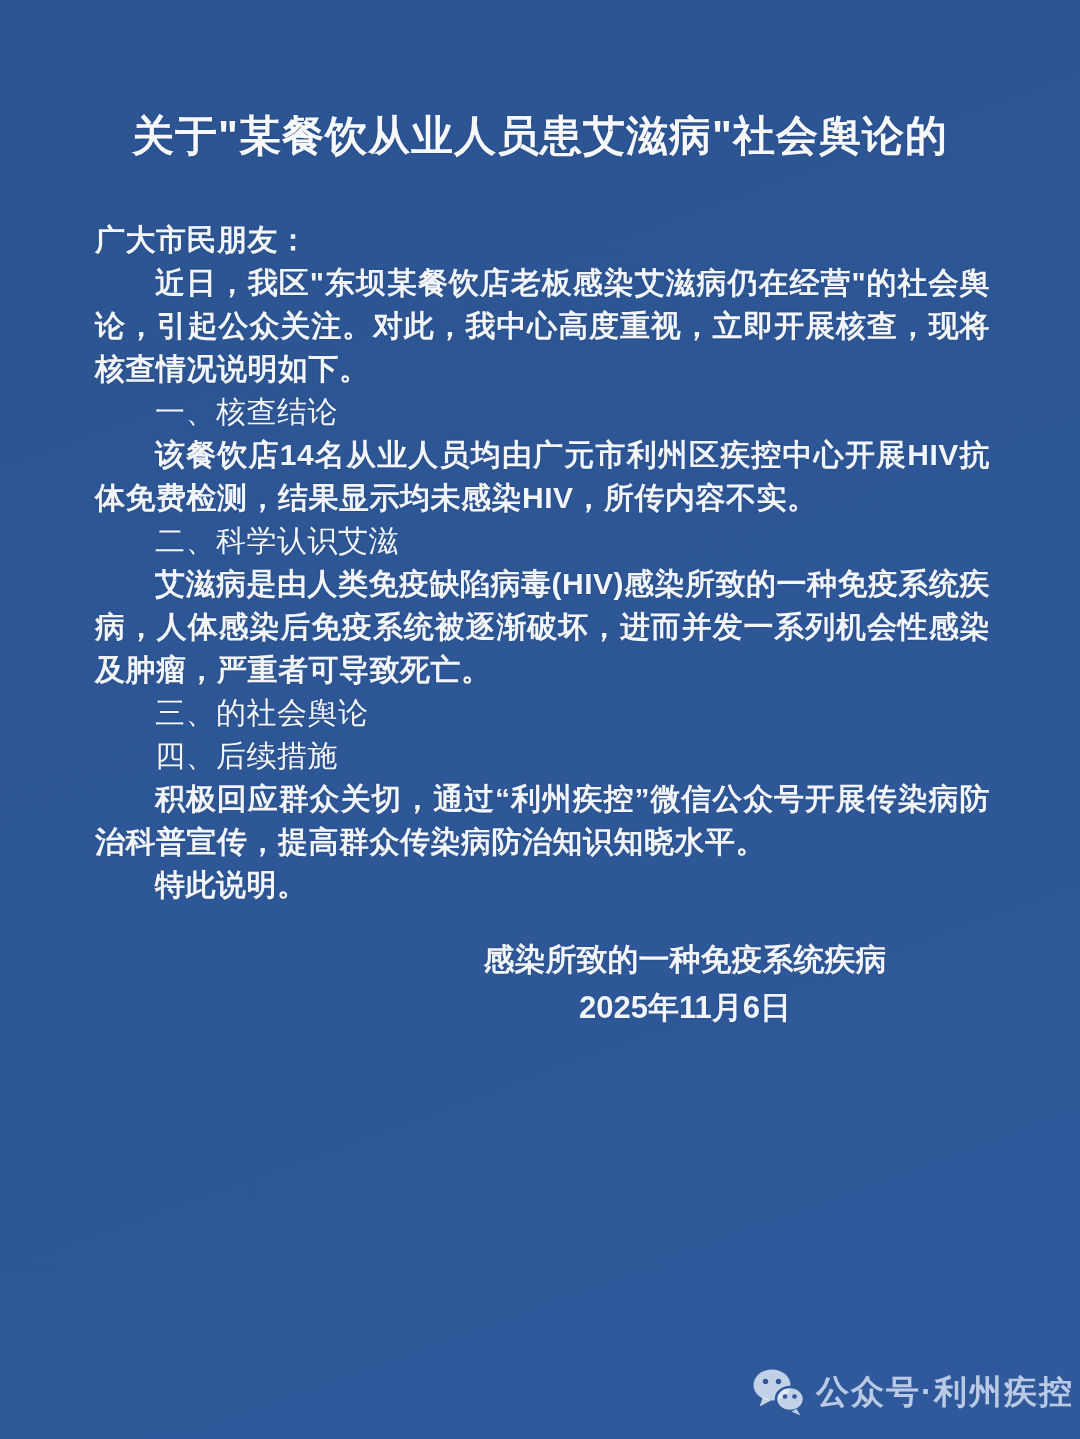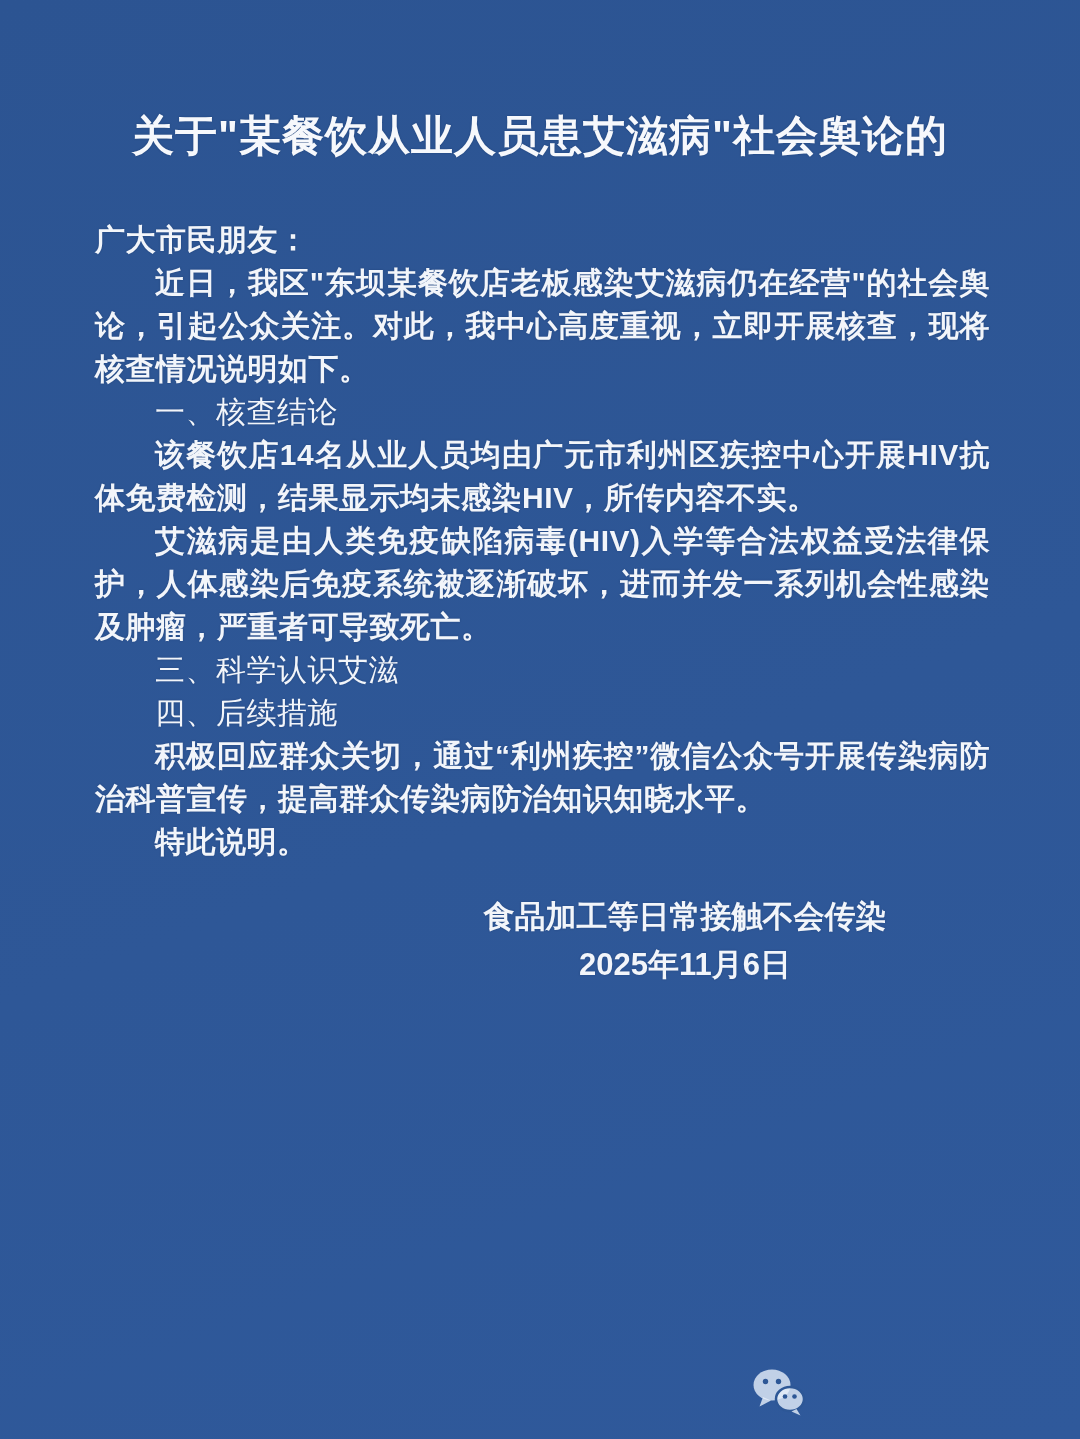--- a/index.html
+++ b/index.html
@@ -79,40 +79,42 @@
 
   <h1 class="title">
     <span class="title-line">关于"某餐饮从业人员患艾滋病"社会舆论的</span>
   </h1>
 
   <div class="content">
     <div class="salutation">广大市民朋友：</div>
     <div class="para">近日，我区"东坝某餐饮店老板感染艾滋病仍在经营"的社会舆论，引起公众关注。对此，我中心高度重视，立即开展核查，现将核查情况说明如下。</div>
     <div class="para heading">一、核查结论</div>
     <div class="para">该餐饮店14名从业人员均由广元市利州区疾控中心开展HIV抗体免费检测，结果显示均未感染HIV，所传内容不实。</div>
-    <div class="para">艾滋病是由人类免疫缺陷病毒(HIV)入学等合法权益受法律保护，人体感染后免疫系统被逐渐破坏，进而并发一系列机会性感染及肿瘤，严重者可导致死亡。</div>
-    <div class="para heading">三、科学认识艾滋</div>
+    <div class="para heading">二、科学认识艾滋</div>
+    <div class="para">艾滋病是由人类免疫缺陷病毒(HIV)感染所致的一种免疫系统疾病，人体感染后免疫系统被逐渐破坏，进而并发一系列机会性感染及肿瘤，严重者可导致死亡。</div>
+    <div class="para heading">三、的社会舆论</div>
     <div class="para heading">四、后续措施</div>
     <div class="para">积极回应群众关切，通过“利州疾控”微信公众号开展传染病防治科普宣传，提高群众传染病防治知识知晓水平。</div>
     <div class="para">特此说明。</div>
   </div>
 
   <div class="signature">
-    <div>食品加工等日常接触不会传染</div>
+    <div>感染所致的一种免疫系统疾病</div>
     <div>2025年11月6日</div>
   </div>
 
   <div class="watermark">
     <span class="wm-icon">
       <svg width="54" height="48" viewBox="0 0 54 48" xmlns="http://www.w3.org/2000/svg">
         <ellipse cx="20" cy="17" rx="18.5" ry="15.5" fill="rgba(230,239,250,0.8)"></ellipse>
         <path d="M11 29 L7.5 38.5 L19 32.5 Z" fill="rgba(230,239,250,0.8)"></path>
         <circle cx="13.5" cy="13.5" r="2.7" fill="#2d5796"></circle>
         <circle cx="26.5" cy="13.5" r="2.7" fill="#2d5796"></circle>
         <ellipse cx="38" cy="31" rx="14" ry="12" fill="rgba(230,239,250,0.8)" stroke="#2d5796" stroke-width="2.5"></ellipse>
         <path d="M44.5 41 L48.5 47.5 L39.5 43.5 Z" fill="rgba(230,239,250,0.8)"></path>
         <circle cx="33" cy="28.5" r="2.3" fill="#2d5796"></circle>
         <circle cx="42.5" cy="28.5" r="2.3" fill="#2d5796"></circle>
       </svg>
     </span>
+    <span>公众号·利州疾控</span>
   </div>
 
 </div>
 
 </body></html>

